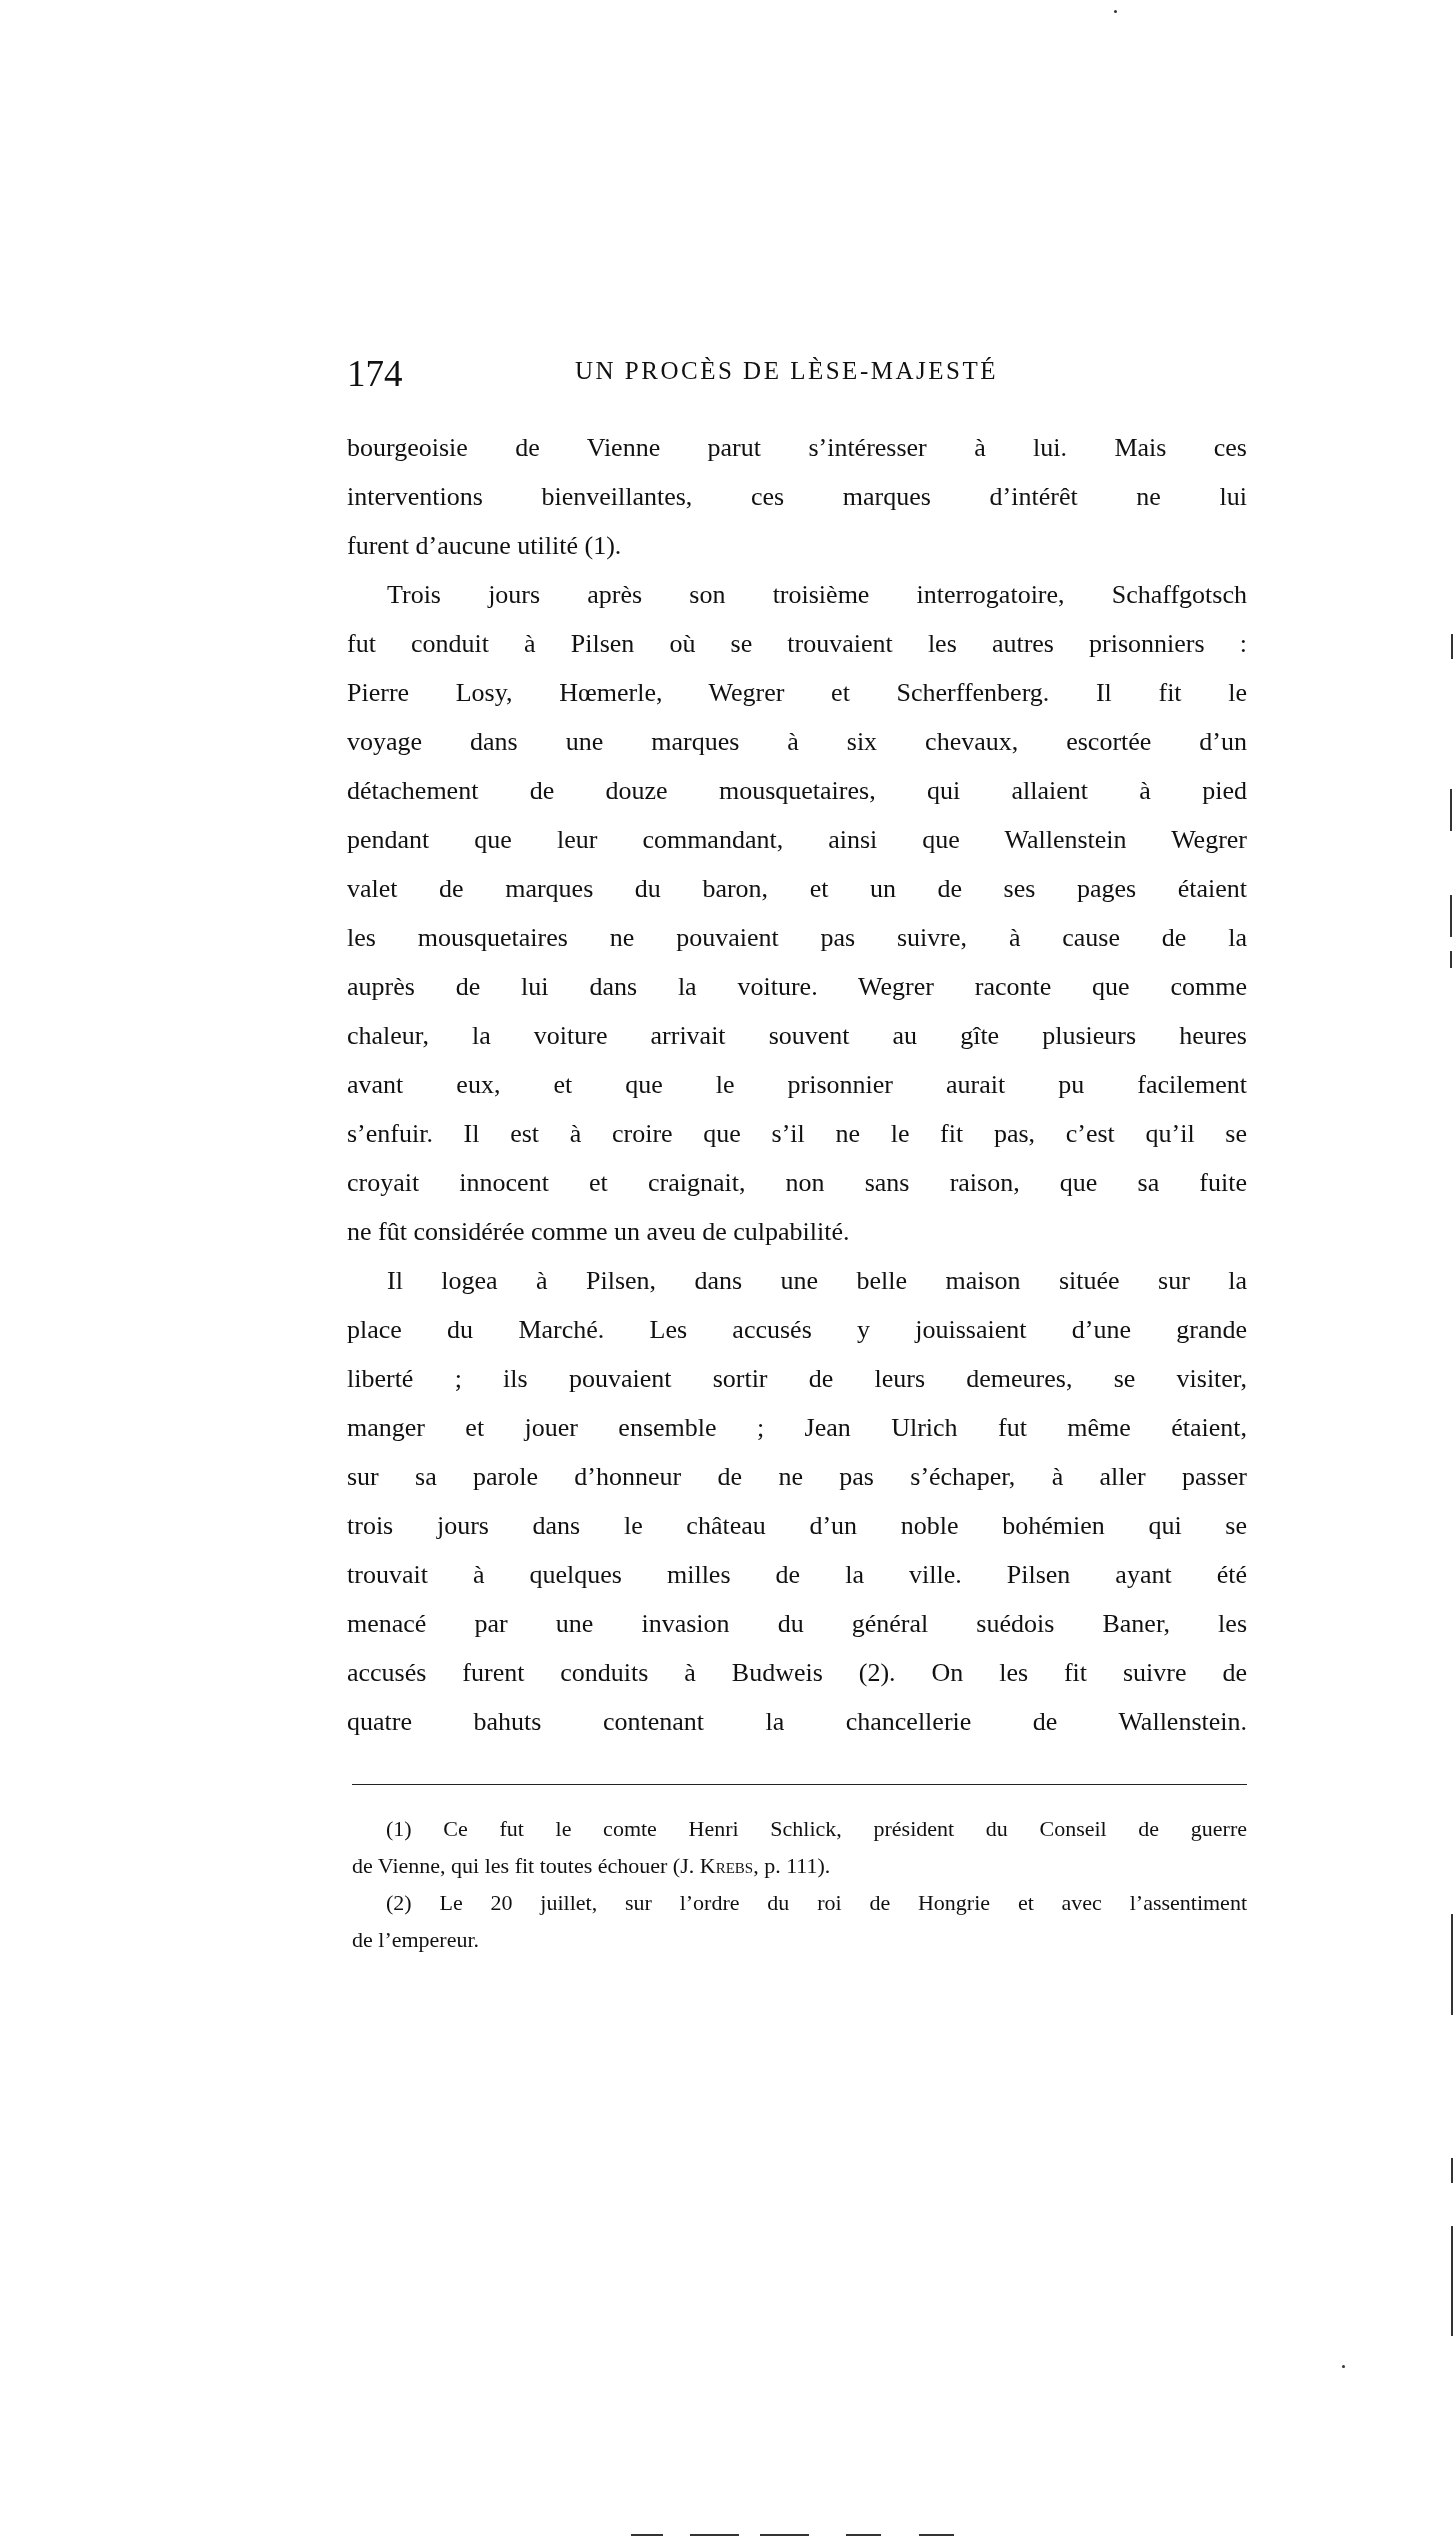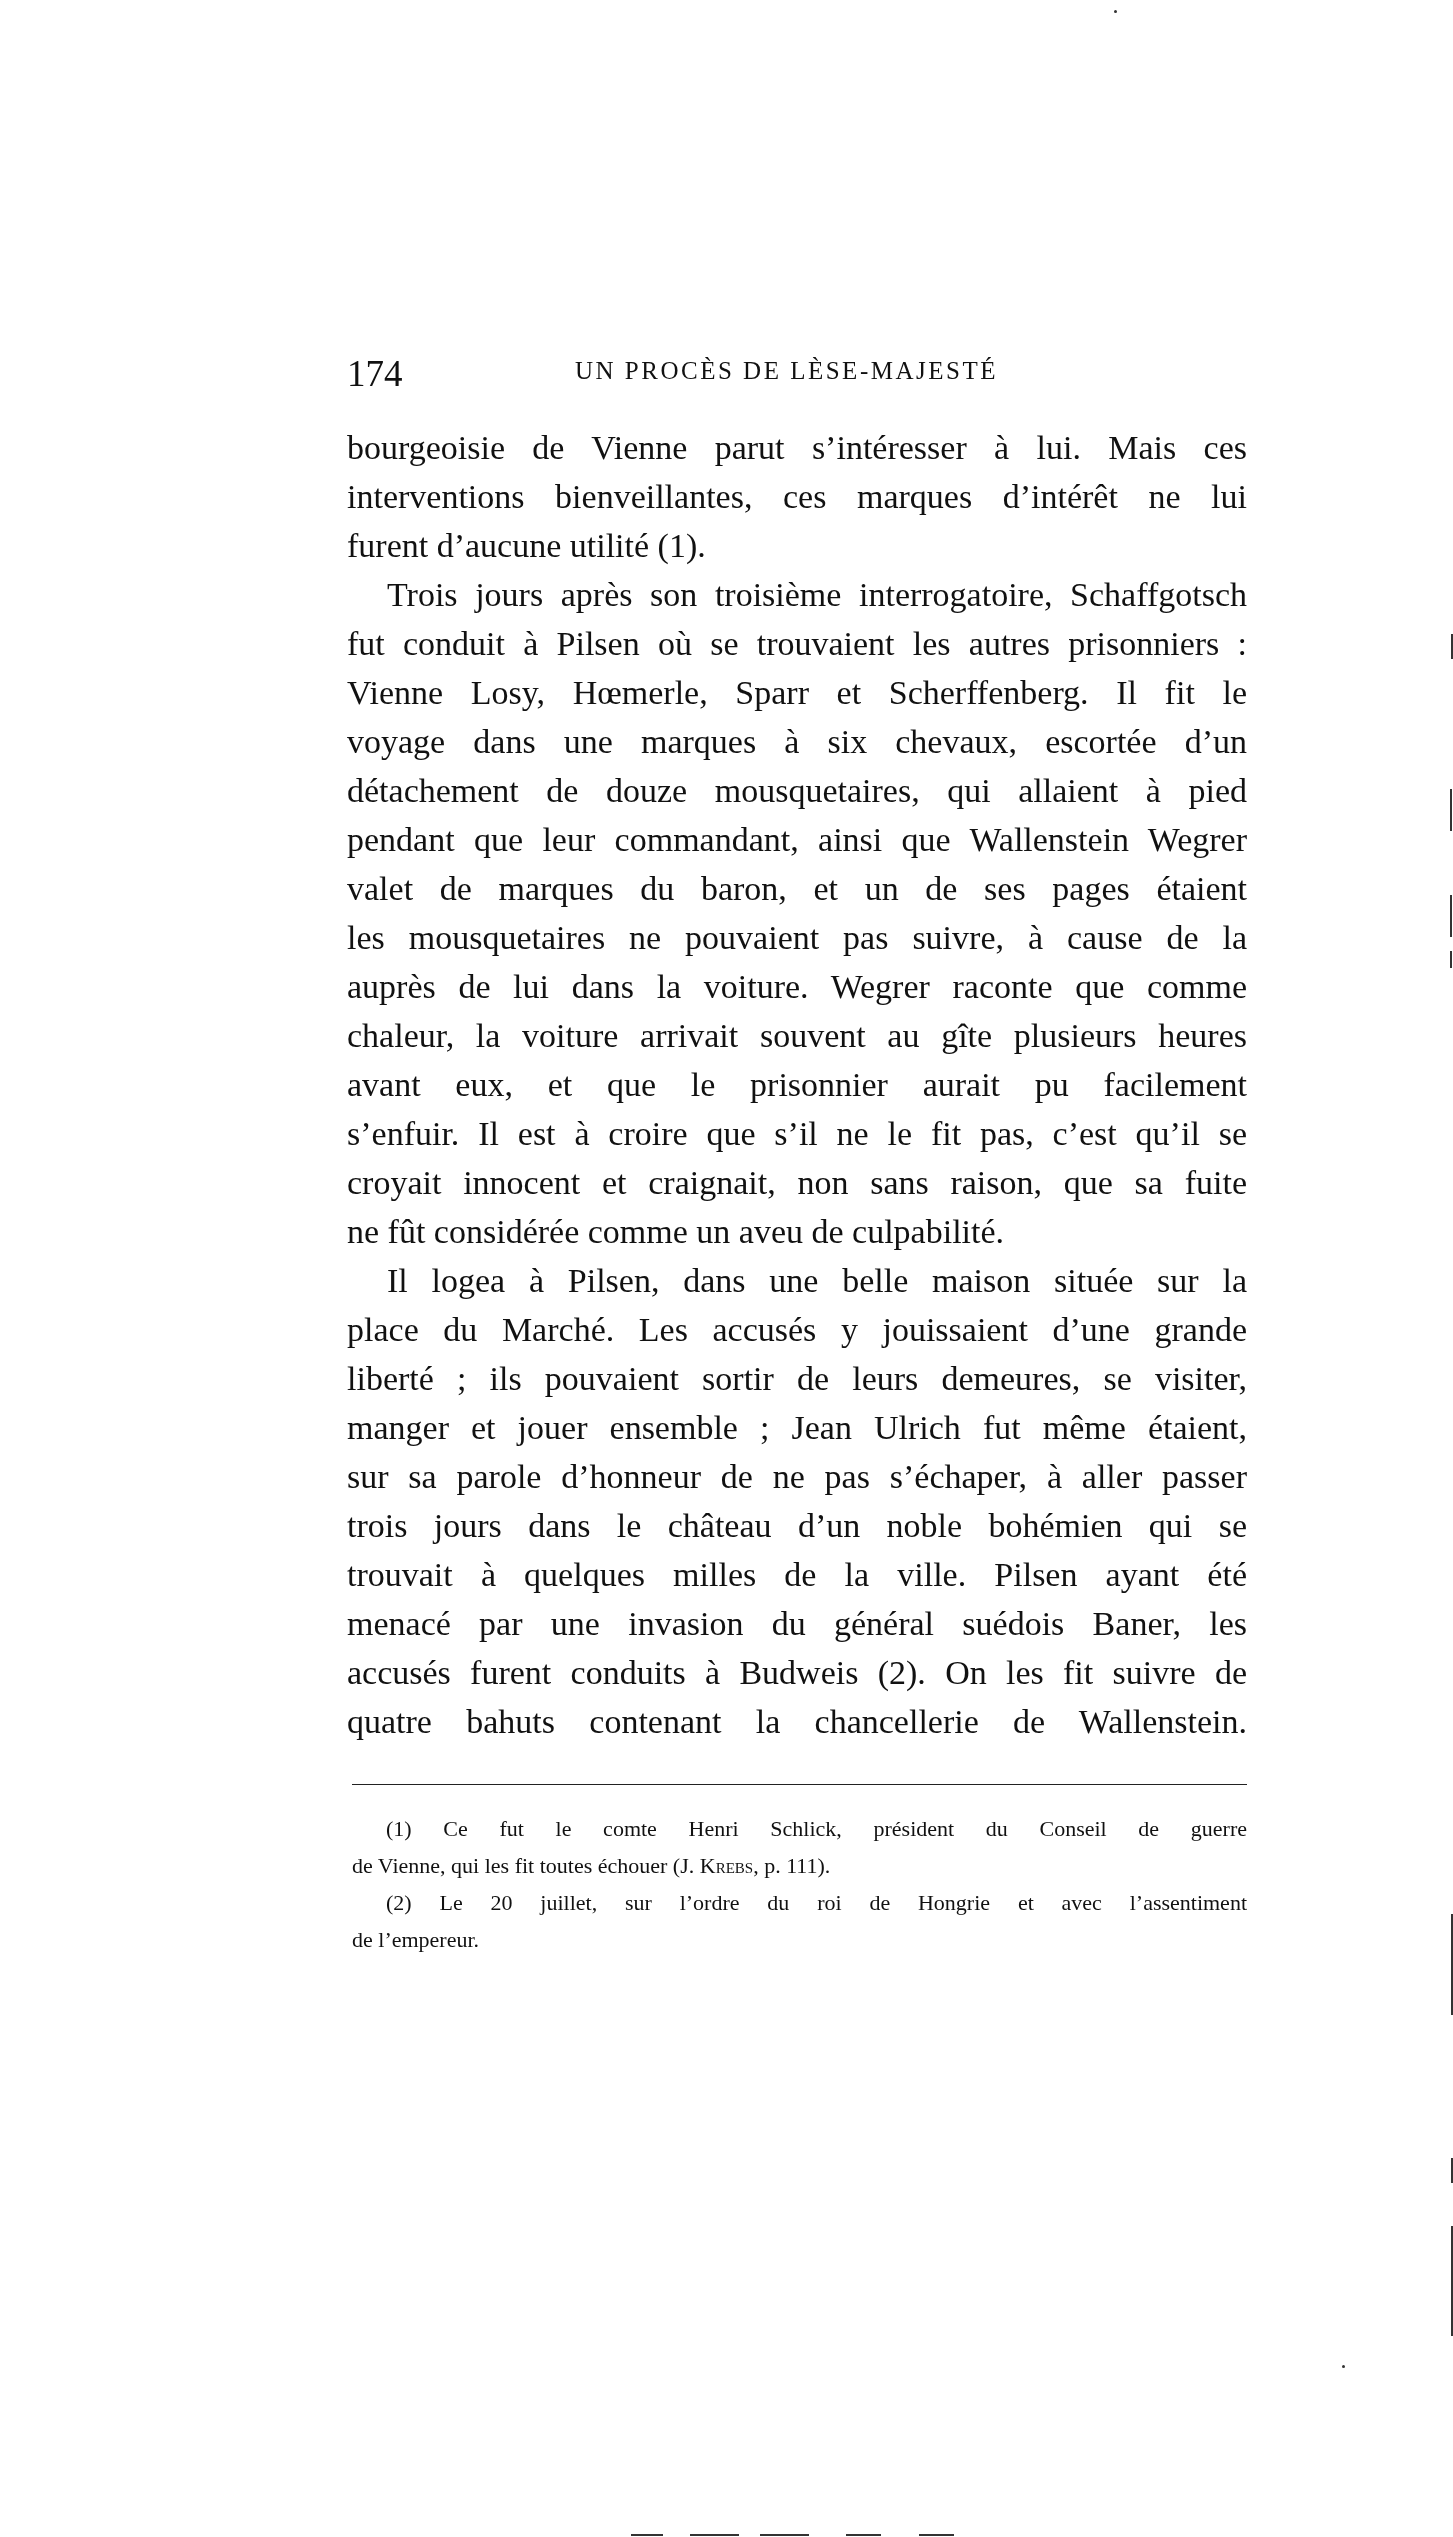--- a/index.html
+++ b/index.html
@@ -4,21 +4,21 @@
   <style>
     html, body { margin: 0; padding: 0; background: #ffffff; }
     body { width: 1453px; height: 2538px; position: relative; overflow: hidden;
            font-family: "Liberation Serif", "DejaVu Serif", serif; color: #111; }
     .page { position: absolute; left: 0; top: 0; width: 1298px; height: 2538px; }
     .header { position: absolute; left: 347px; top: 352px; width: 900px; height: 42px; }
     .page-number { position: absolute; left: 0; top: 0; font-size: 37px; }
     .running-title { position: absolute; left: 228px; top: 5px; font-size: 29px;
                      font-variant: small-caps; letter-spacing: 2.5px; text-transform: uppercase; font-size: 25px; }
     .body-text { position: absolute; left: 347px; top: 423px; width: 900px; }
-    .line { display: block; height: 49px; line-height: 49px; font-size: 34px;
+    .line { display: block; height: 49px; line-height: 49px; font-size: 26px;
             text-align: justify; text-align-last: justify; white-space: nowrap; overflow: visible; }
     .line.last { text-align-last: left; }
     .line.indent { padding-left: 40px; }
     .rule { position: absolute; left: 352px; top: 1784px; width: 895px; height: 0;
             border-top: 1.7px solid #222; }
     .footnotes { position: absolute; left: 352px; top: 1810px; width: 895px; }
     .fn-line { display: block; height: 37px; line-height: 37px; font-size: 22px;
                text-align: justify; text-align-last: justify; white-space: nowrap; }
     .fn-line.last { text-align-last: left; }
     .fn-line.indent { padding-left: 34px; }
@@ -36,21 +36,21 @@
     <span class="page-number">174</span>
     <span class="running-title">UN PROCÈS DE LÈSE-MAJESTÉ</span>
   </div>
 
   <div class="body-text">
     <span class="line">bourgeoisie de Vienne parut s’intéresser à lui. Mais ces</span>
     <span class="line">interventions bienveillantes, ces marques d’intérêt ne lui</span>
     <span class="line last">furent d’aucune utilité (1).</span>
     <span class="line indent">Trois jours après son troisième interrogatoire, Schaffgotsch</span>
     <span class="line">fut conduit à Pilsen où se trouvaient les autres prisonniers :</span>
-    <span class="line">Vienne Losy, Hœmerle, Sparr et Scherffenberg. Il fit le</span>
+    <span class="line">Pierre Losy, Hœmerle, Wegrer et Scherffenberg. Il fit le</span>
     <span class="line">voyage dans une marques à six chevaux, escortée d’un</span>
     <span class="line">détachement de douze mousquetaires, qui allaient à pied</span>
     <span class="line">pendant que leur commandant, ainsi que Wallenstein Wegrer</span>
     <span class="line">valet de marques du baron, et un de ses pages étaient</span>
     <span class="line">les mousquetaires ne pouvaient pas suivre, à cause de la</span>
     <span class="line">auprès de lui dans la voiture. Wegrer raconte que comme</span>
     <span class="line">chaleur, la voiture arrivait souvent au gîte plusieurs heures</span>
     <span class="line">avant eux, et que le prisonnier aurait pu facilement</span>
     <span class="line">s’enfuir. Il est à croire que s’il ne le fit pas, c’est qu’il se</span>
     <span class="line">croyait innocent et craignait, non sans raison, que sa fuite</span>

